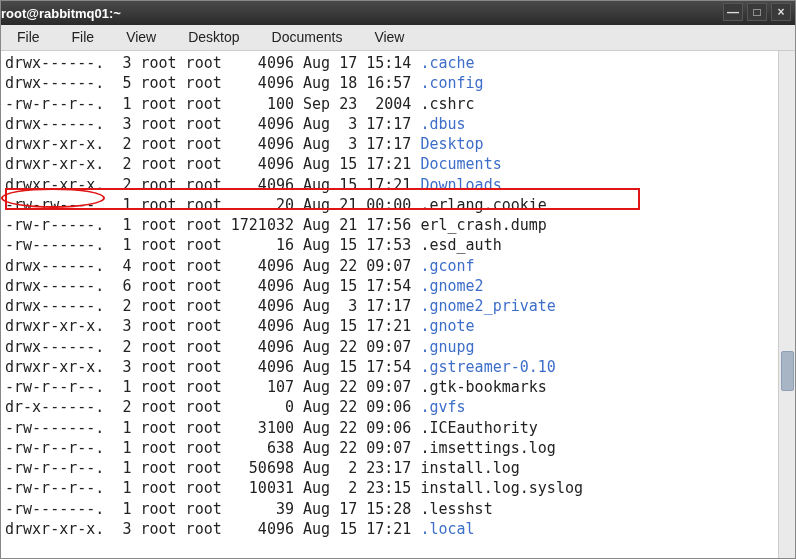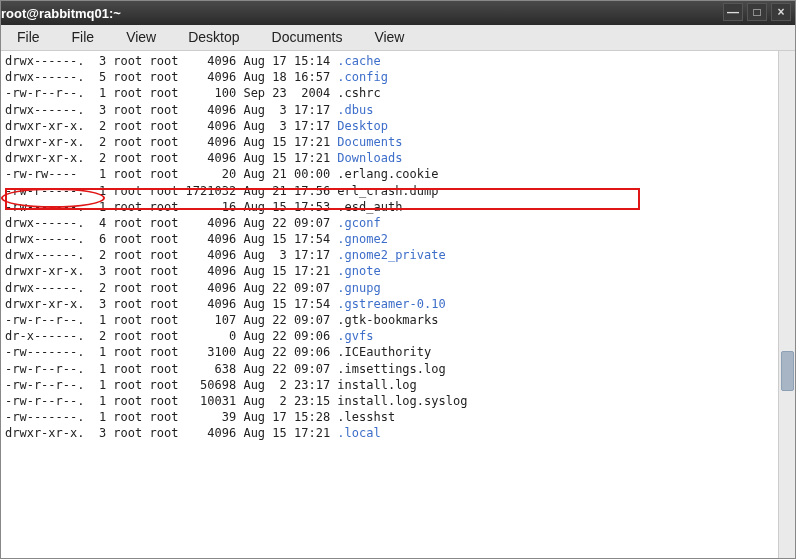--- a/index.html
+++ b/index.html
@@ -65,21 +65,21 @@
       color: #222;
     }
     .terminal-area {
       flex: 1;
       background: #fff;
       position: relative;
       overflow: hidden;
     }
     .terminal-content {
       font-family: "DejaVu Sans Mono", "Liberation Mono", Consolas, monospace;
-      font-size: 12px;
+      font-size: 15px;
       line-height: 1.35;
       white-space: pre;
       color: #222;
       padding: 2px 4px;
     }
     .line { position: relative; }
     .dir-link { color: #3d6ec9; }
     .plain-name { color: #222; text-align: center; }
     .highlight-box {
       position: absolute;

